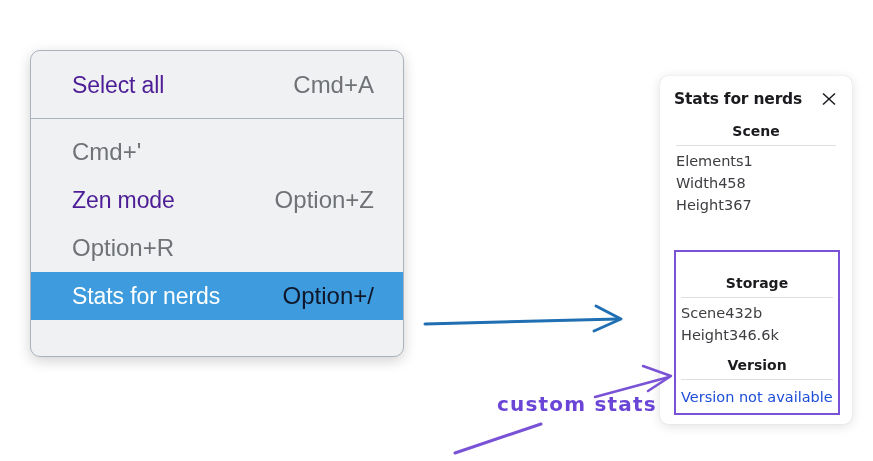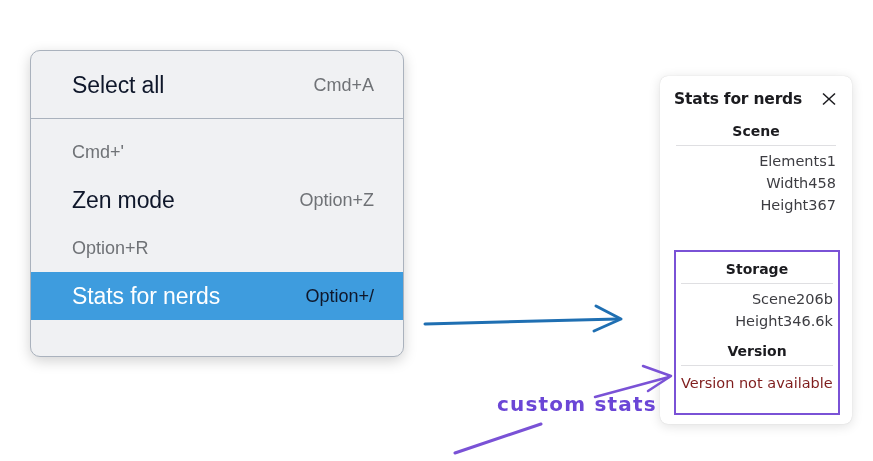--- a/index.html
+++ b/index.html
@@ -50,26 +50,26 @@
     display: flex;
     align-items: center;
     justify-content: space-between;
     height: 48px;
     padding: 0 29px 0 41px;
     box-sizing: border-box;
     cursor: default;
   }
   .menu-item .label {
     font-size: 23px;
-    color: #0f172a;
+    color: #4c1d95;
     letter-spacing: -0.1px;
     white-space: nowrap;
   }
   .menu-item .shortcut {
-    font-size: 18px;
+    font-size: 24px;
     color: #6f7276;
     white-space: nowrap;
   }
   .menu-item.selected {
     background: #3e9cde;
   }
   .menu-item.selected .label {
     color: #ffffff;
   }
   .menu-item.selected .shortcut {
@@ -119,50 +119,50 @@
     color: #1b1b1f;
     padding: 11px 0 6px 0;
   }
   .section-rule {
     height: 1px;
     background: #dfdfe2;
     margin: 0 2px 4px 2px;
   }
   .stat-row {
     display: flex;
-    justify-content: flex-end;
+    justify-content: flex-start;
     align-items: baseline;
     font-size: 14.5px;
     color: #3d3d42;
     padding: 3px 2px;
   }
   .stat-row .k { white-space: nowrap; }
   .stat-row .v { white-space: nowrap; }
   .stat-full {
     font-size: 14.5px;
-    color: #7f1d1d;
+    color: #1d4ed8;
     padding: 5px 2px;
     white-space: nowrap;
   }
 
   
   #custom-stats-box {
     position: absolute;
     left: 14px;
     top: 174px;
     width: 166px;
     height: 165px;
     border: 2px solid #7a52d6;
     box-sizing: border-box;
     pointer-events: none;
   }
   #custom-stats-content {
     position: absolute;
     left: 14px;
-    top: 174px;
+    top: 188px;
     width: 166px;
     box-sizing: border-box;
     padding: 0 5px;
   }
 
   
   #annotations {
     position: absolute;
     left: 0; top: 0;
     width: 873px; height: 461px;
@@ -241,21 +241,21 @@
       <span class="v">367</span>
     </div>
   </div>
 
   <div id="custom-stats-content">
     <div>
       <div class="section-title">Storage</div>
       <div class="section-rule"></div>
       <div class="stat-row">
         <span class="k">Scene</span>
-        <span class="v">206b</span>
+        <span class="v">432b</span>
       </div>
       <div class="stat-row">
         <span class="k">Height</span>
         <span class="v">346.6k</span>
       </div>
     </div>
     <div>
       <div class="section-title">Version</div>
       <div class="section-rule"></div>
       <div class="stat-full">Version not available</div>

